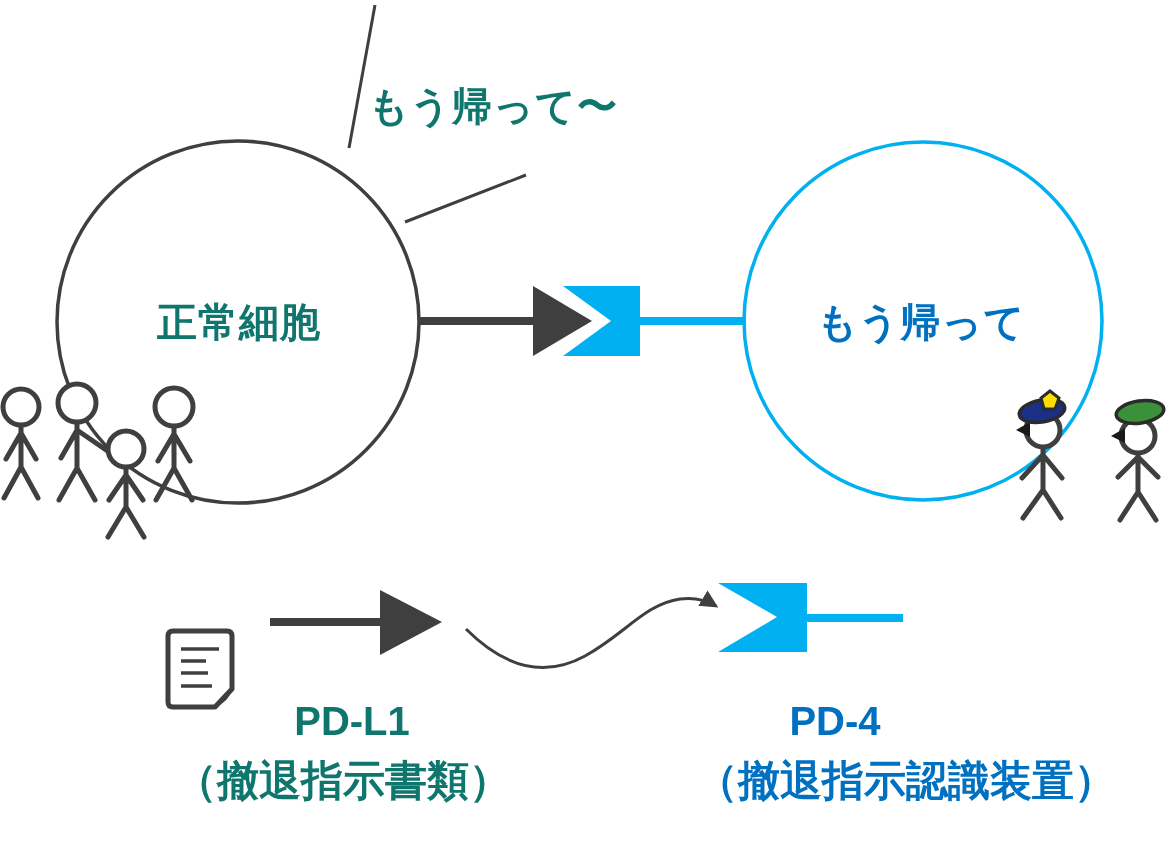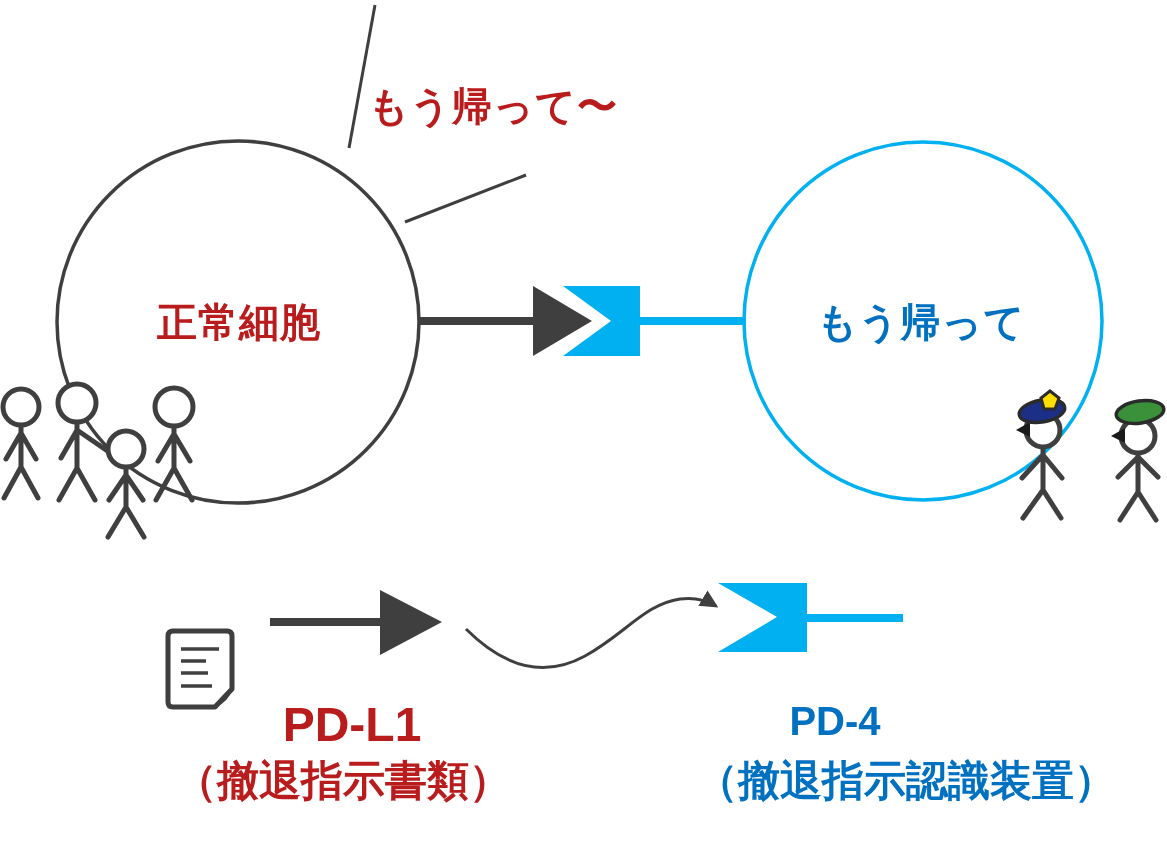--- a/index.html
+++ b/index.html
@@ -5,26 +5,26 @@
   html,body{margin:0;padding:0;background:#ffffff;}
   .canvas{
     position:relative;width:1167px;height:841px;background:#ffffff;overflow:hidden;
     font-family:"Liberation Sans",sans-serif;
   }
   .canvas svg{position:absolute;left:0;top:0;}
   .label{
     position:absolute;font-weight:bold;line-height:1;white-space:nowrap;
     transform:translateX(-50%);letter-spacing:1px;
   }
-  .dark{color:#b91c1c;text-align:right;}
+  .dark{color:#0f766e;text-align:right;}
   .blue{color:#0070C0;}
   .speech-text{left:493px;top:86px;font-size:40px;}
   .normal-cell-label{left:239px;top:302px;font-size:40px;}
   .immune-cell-label{left:921px;top:302px;font-size:40px;}
-  .pdl1-title{left:352px;top:701px;font-size:48px;letter-spacing:0;}
+  .pdl1-title{left:352px;top:701px;font-size:40px;letter-spacing:0;}
   .pdl1-sub{left:343px;top:760px;font-size:42px;letter-spacing:0;}
   .pd1-title{left:835px;top:701px;font-size:40px;letter-spacing:0;}
   .pd1-sub{left:858px;top:760px;font-size:42px;letter-spacing:0;margin-left:48px;}
 </style>
 </head>
 <body>
 
 <div class="canvas">
 
   <svg width="1167" height="841" viewBox="0 0 1167 841">

